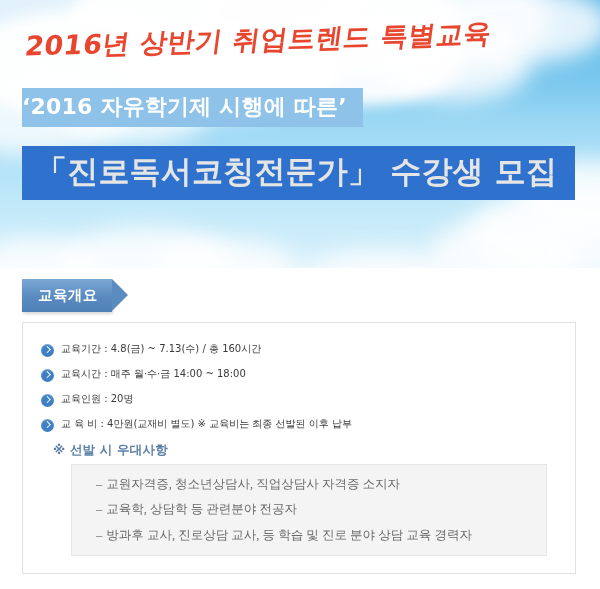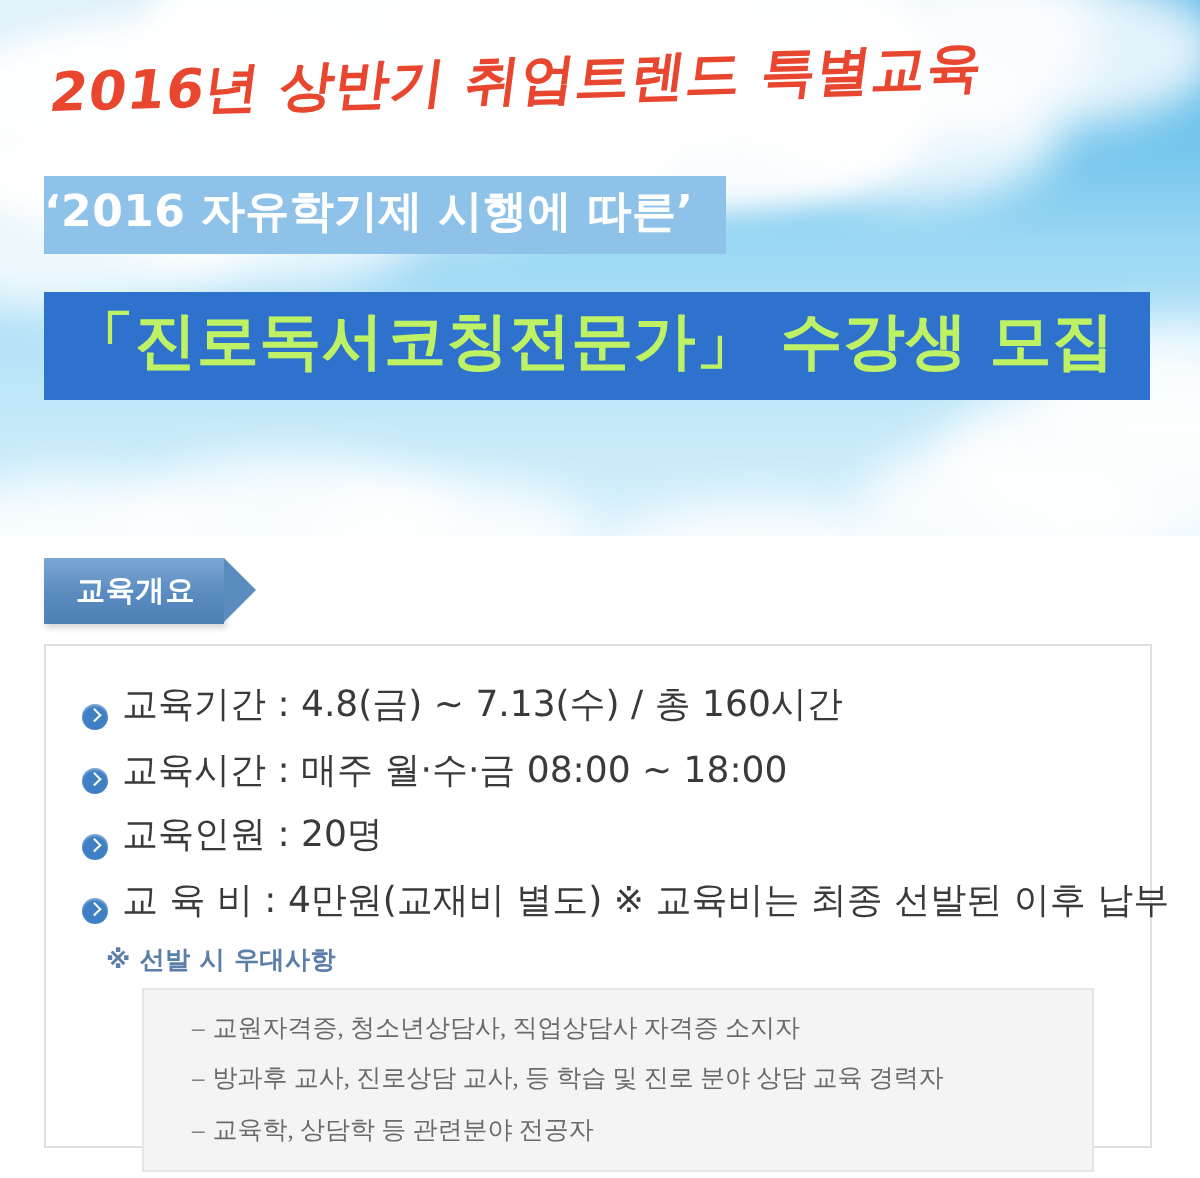--- a/index.html
+++ b/index.html
@@ -97,21 +97,21 @@
     white-space: nowrap;
     line-height: 1.06;
   }
 
   .banner-dark {
     position: absolute;
     left: 22px;
     top: 146px;
     z-index: 6;
     background: #2f72cd;
-    color: #bef264;
+    color: #e5e5e5;
     padding: 9px 18px 12px 14px;
     font-size: 31px;
     font-weight: bold;
     letter-spacing: 0.2px;
     white-space: nowrap;
     line-height: 1.06;
   }
 
   
   .section-tab-wrap {
@@ -159,25 +159,25 @@
     z-index: 3;
   }
 
   .bullet-list {
     margin: 0;
     padding: 19px 0 0 0;
     list-style: none;
   }
   .bullet-item {
     display: flex;
-    align-items: flex-end;
+    align-items: center;
     padding: 0 0 0 18px;
     margin-bottom: 10px;
     color: #3a3a3a;
-    font-size: 18px;
+    font-size: 10px;
     line-height: 1.25;
     white-space: nowrap;
   }
   .bullet-icon {
     flex: 0 0 auto;
     width: 13px;
     height: 13px;
     margin-right: 7px;
     margin-top: 2px;
     border-radius: 50%;
@@ -266,39 +266,39 @@
 
 <div class="content-box">
 
   <ul class="bullet-list">
     <li class="bullet-item">
       <span class="bullet-icon"></span>
       <span class="bullet-text">교육기간 : 4.8(금) ~ 7.13(수) / 총 160시간</span>
     </li>
     <li class="bullet-item">
       <span class="bullet-icon"></span>
-      <span class="bullet-text">교육시간 : 매주 월·수·금 08:00 ~ 18:00</span>
+      <span class="bullet-text">교육시간 : 매주 월·수·금 14:00 ~ 18:00</span>
     </li>
     <li class="bullet-item">
       <span class="bullet-icon"></span>
       <span class="bullet-text">교육인원 : 20명</span>
     </li>
     <li class="bullet-item">
       <span class="bullet-icon"></span>
       <span class="bullet-text">교 육 비 : 4만원(교재비 별도)  ※ 교육비는 최종 선발된 이후 납부</span>
     </li>
   </ul>
 
   <div class="pref-heading">※ 선발 시 우대사항</div>
 
   <div class="pref-box">
     <div class="pref-item">
       <span class="pref-dash">–</span><span>교원자격증, 청소년상담사, 직업상담사 자격증 소지자</span>
     </div>
     <div class="pref-item">
+      <span class="pref-dash">–</span><span>교육학, 상담학 등 관련분야 전공자</span>
+    </div>
+    <div class="pref-item">
       <span class="pref-dash">–</span><span>방과후 교사, 진로상담 교사, 등 학습 및 진로 분야 상담 교육 경력자</span>
     </div>
-    <div class="pref-item">
-      <span class="pref-dash">–</span><span>교육학, 상담학 등 관련분야 전공자</span>
-    </div>
   </div>
 
 </div>
 
 </body></html>

